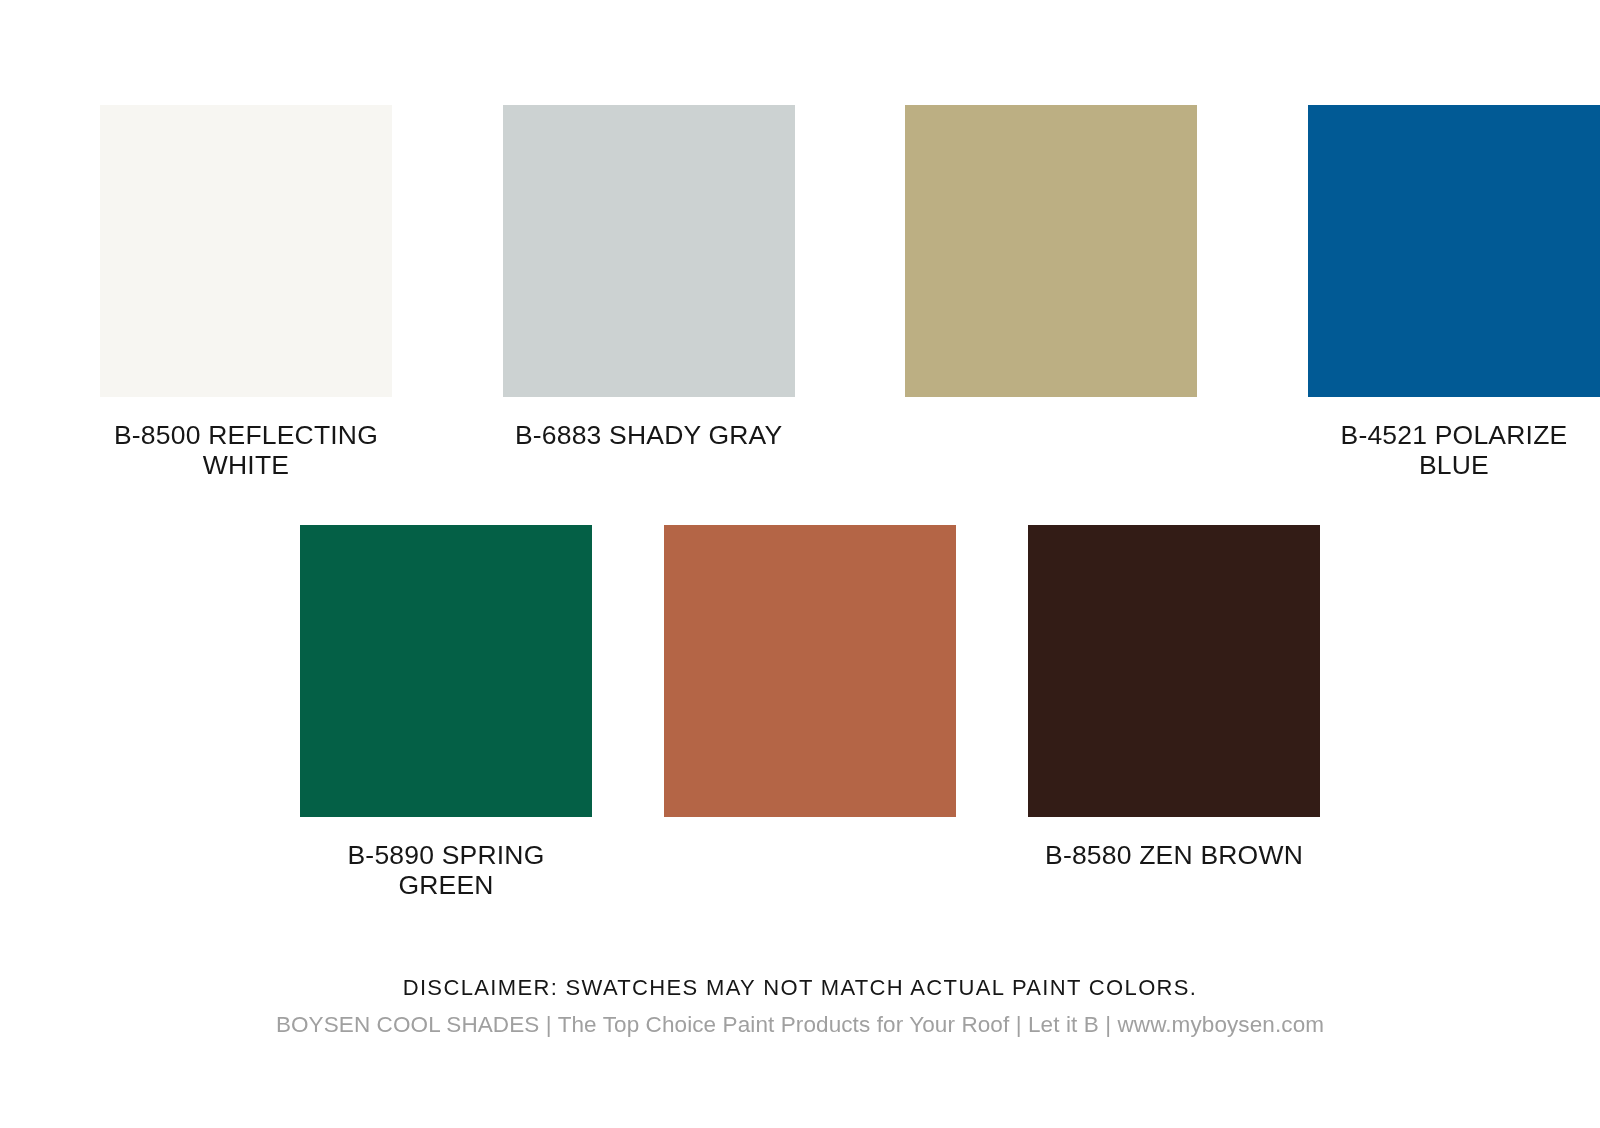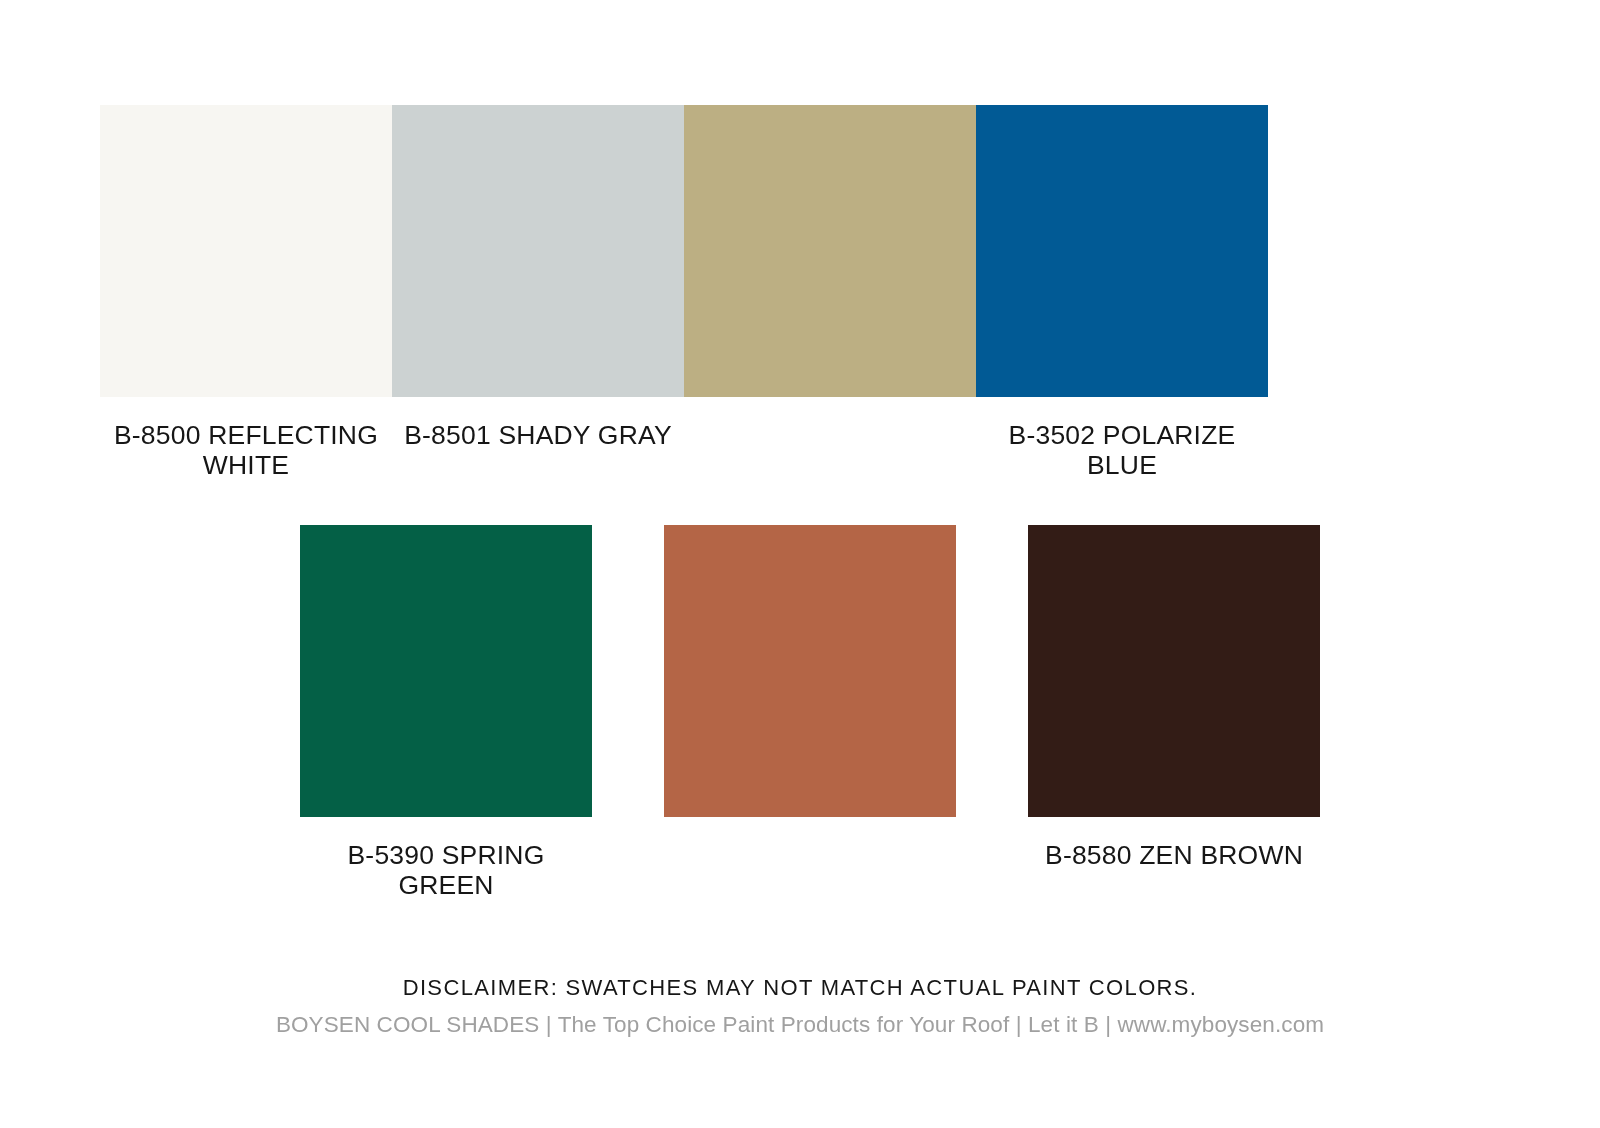--- a/index.html
+++ b/index.html
@@ -28,22 +28,21 @@
     position: absolute;
     display: flex;
     left: 0;
     width: 1600px;
     box-sizing: border-box;
   }
 
   .row-1 {
     top: 105px;
     padding-left: 100px;
-    padding-right: 108px;
-    justify-content: flex-start;
+    justify-content: space-between;
   }
 
   .row-2 {
     top: 525px;
     padding-left: 300px;
     padding-right: 280px;
     justify-content: space-between;
   }
 
   .swatch-cell {
@@ -101,39 +100,39 @@
 
   <div class="row row-1">
 
     <div class="swatch-cell">
       <div class="swatch-chip" style="background-color: rgb(247, 246, 242);"></div>
       <div class="swatch-label">B-8500 REFLECTING WHITE</div>
     </div>
 
     <div class="swatch-cell">
       <div class="swatch-chip" style="background-color: rgb(204, 210, 210);"></div>
-      <div class="swatch-label">B-8501 SHADY GRAY</div>
+      <div class="swatch-label">B-6883 SHADY GRAY</div>
     </div>
 
     <div class="swatch-cell">
       <div class="swatch-chip" style="background-color: rgb(188, 175, 131);"></div>
     </div>
 
     <div class="swatch-cell">
       <div class="swatch-chip" style="background-color: rgb(1, 90, 149);"></div>
-      <div class="swatch-label">B-3502 POLARIZE BLUE</div>
+      <div class="swatch-label">B-4521 POLARIZE BLUE</div>
     </div>
 
   </div>
 
   <div class="row row-2">
 
     <div class="swatch-cell">
       <div class="swatch-chip" style="background-color: rgb(4, 96, 70);"></div>
-      <div class="swatch-label">B-5390 SPRING GREEN</div>
+      <div class="swatch-label">B-5890 SPRING GREEN</div>
     </div>
 
     <div class="swatch-cell">
       <div class="swatch-chip" style="background-color: rgb(180, 101, 70);"></div>
     </div>
 
     <div class="swatch-cell">
       <div class="swatch-chip" style="background-color: rgb(51, 28, 22);"></div>
       <div class="swatch-label">B-8580 ZEN BROWN</div>
     </div>

